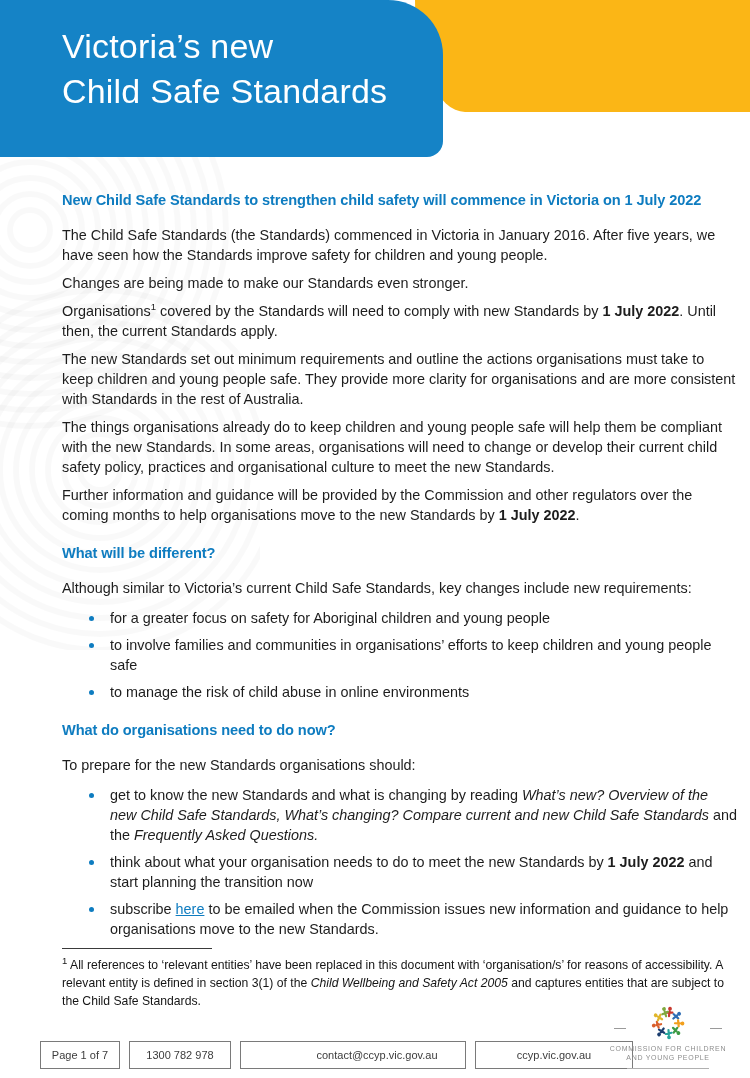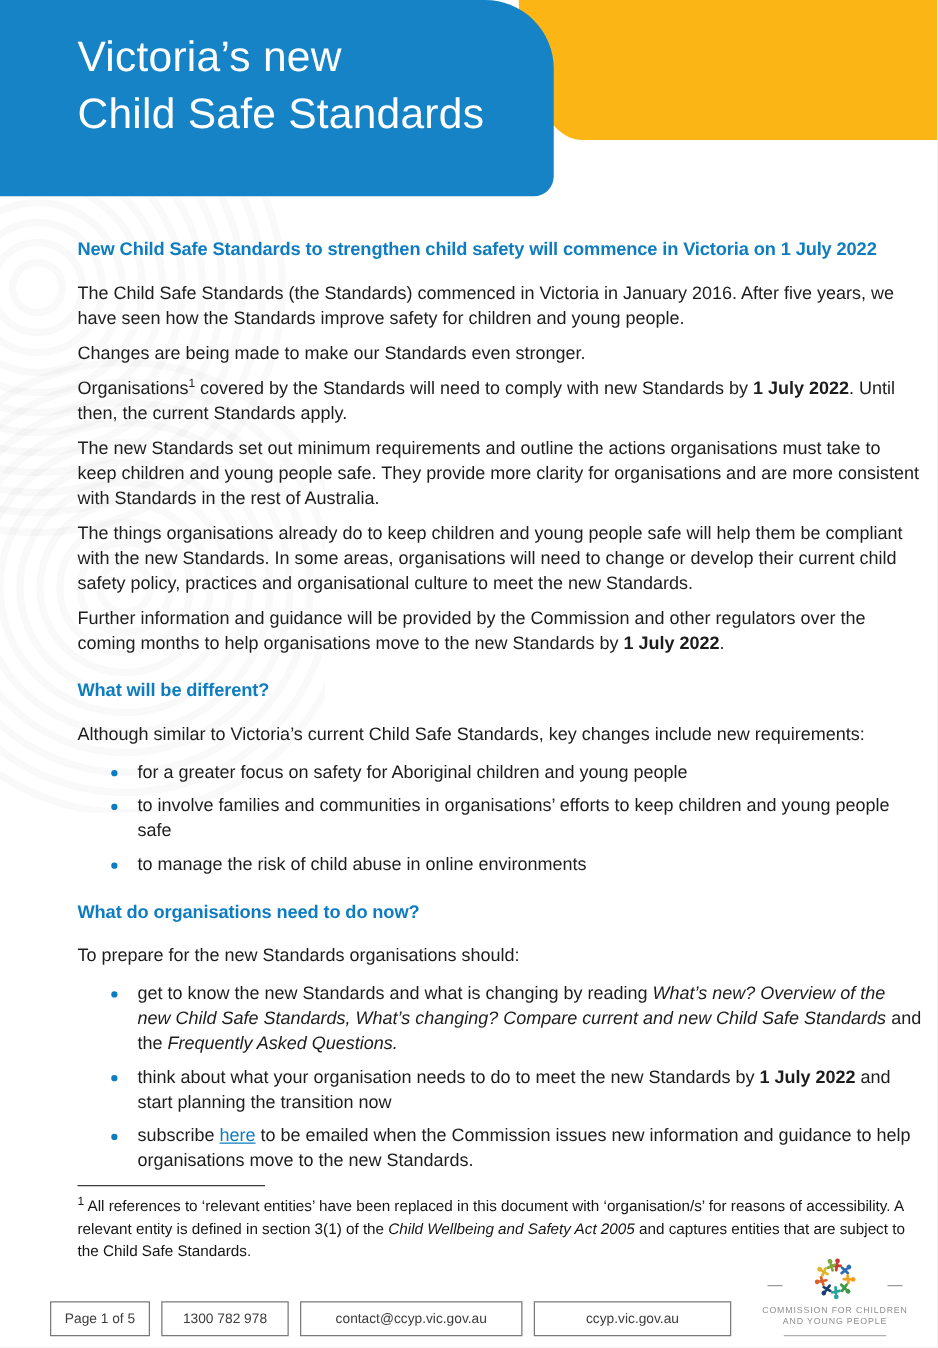--- a/index.html
+++ b/index.html
@@ -55,21 +55,21 @@
   .footnote-sep { width:150px; border-top:1.5px solid #3a3a3a; margin:0 0 7px; }
   .footnote { font-size:12.2px; line-height:18px; width:676px; margin:0; color:#151515; }
   
   .footer { position:absolute; z-index:3; left:40px; bottom:9px; display:flex; gap:9px; }
   .fbox {
     height:26px; border:1px solid #7a7a7a; background:#fff;
     display:flex; align-items:center; justify-content:center;
     font-size:11px; color:#3c3c3c; white-space:nowrap;
   }
   .fbox.b1 { width:78px; } .fbox.b2 { width:100px;text-align:right; }
-  .fbox.b3 { width:176px; } .fbox.b4 { width:156px; }
+  .fbox.b3 { width:176px;padding-left:48px; } .fbox.b4 { width:156px; }
   
   .logo { position:absolute; z-index:3; left:600px; top:1002px; width:136px; text-align:center; }
   .logo .mark-row { position:relative; height:42px; }
   .logo svg.mark { display:inline-block; }
   .logo .dash { position:absolute; top:26px; width:12px; border-top:1px solid #9a9a9a; }
   .logo .dash.l { left:14px; } .logo .dash.r { right:14px; }
   .logo .ltext { font-size:7px; letter-spacing:0.7px; color:#8e8e8e; line-height:9px; }
   .logo .lline { width:82px; border-top:1px solid #b0b0b0; margin:6px auto 0; }
 </style>
 </head>
@@ -138,21 +138,21 @@
       <li>subscribe <a class="doclink" href="#">here</a> to be emailed when the Commission issues new information and guidance to help organisations move to the new Standards.</li>
     </ul>
 
     <div class="footnote-block">
       <div class="footnote-sep"></div>
       <p class="footnote"><sup>1</sup> All references to ‘relevant entities’ have been replaced in this document with ‘organisation/s’ for reasons of accessibility. A relevant entity is defined in section 3(1) of the <em>Child Wellbeing and Safety Act 2005</em> and captures entities that are subject to the Child Safe Standards.</p>
     </div>
   </main>
 
   <div class="footer">
-    <div class="fbox b1">Page 1 of 5</div>
+    <div class="fbox b1">Page 1 of 7</div>
     <div class="fbox b2">1300 782 978</div>
     <div class="fbox b3">contact@ccyp.vic.gov.au</div>
     <div class="fbox b4">ccyp.vic.gov.au</div>
   </div>
 
   <div class="logo">
     <div class="mark-row">
       <span class="dash l"></span>
       <svg class="mark" width="42" height="42" viewBox="0 0 42 42">
         <g stroke-linecap="round">

